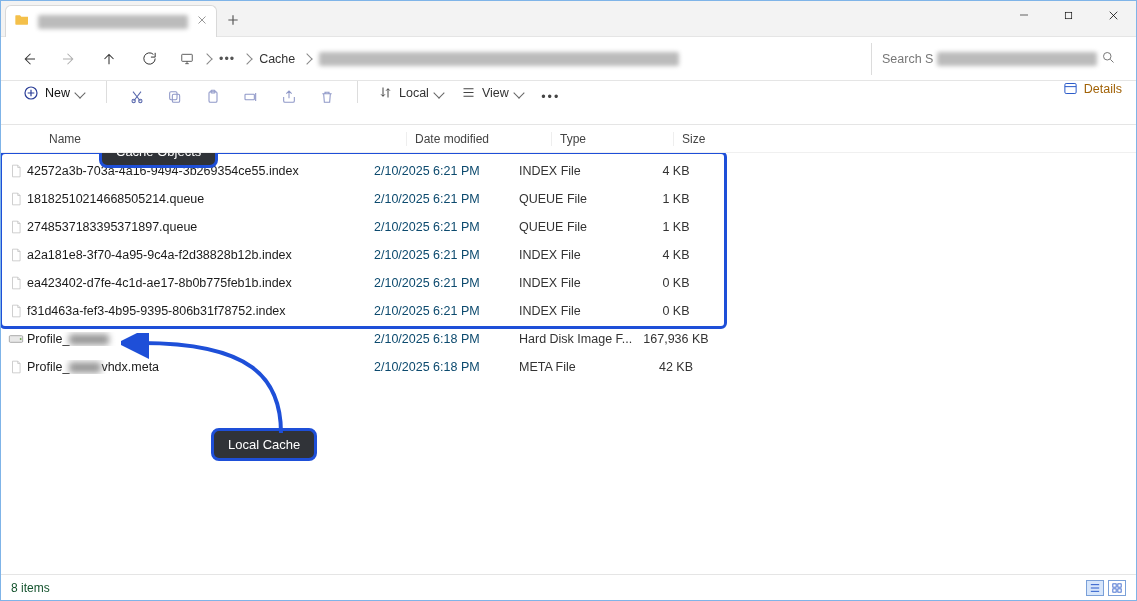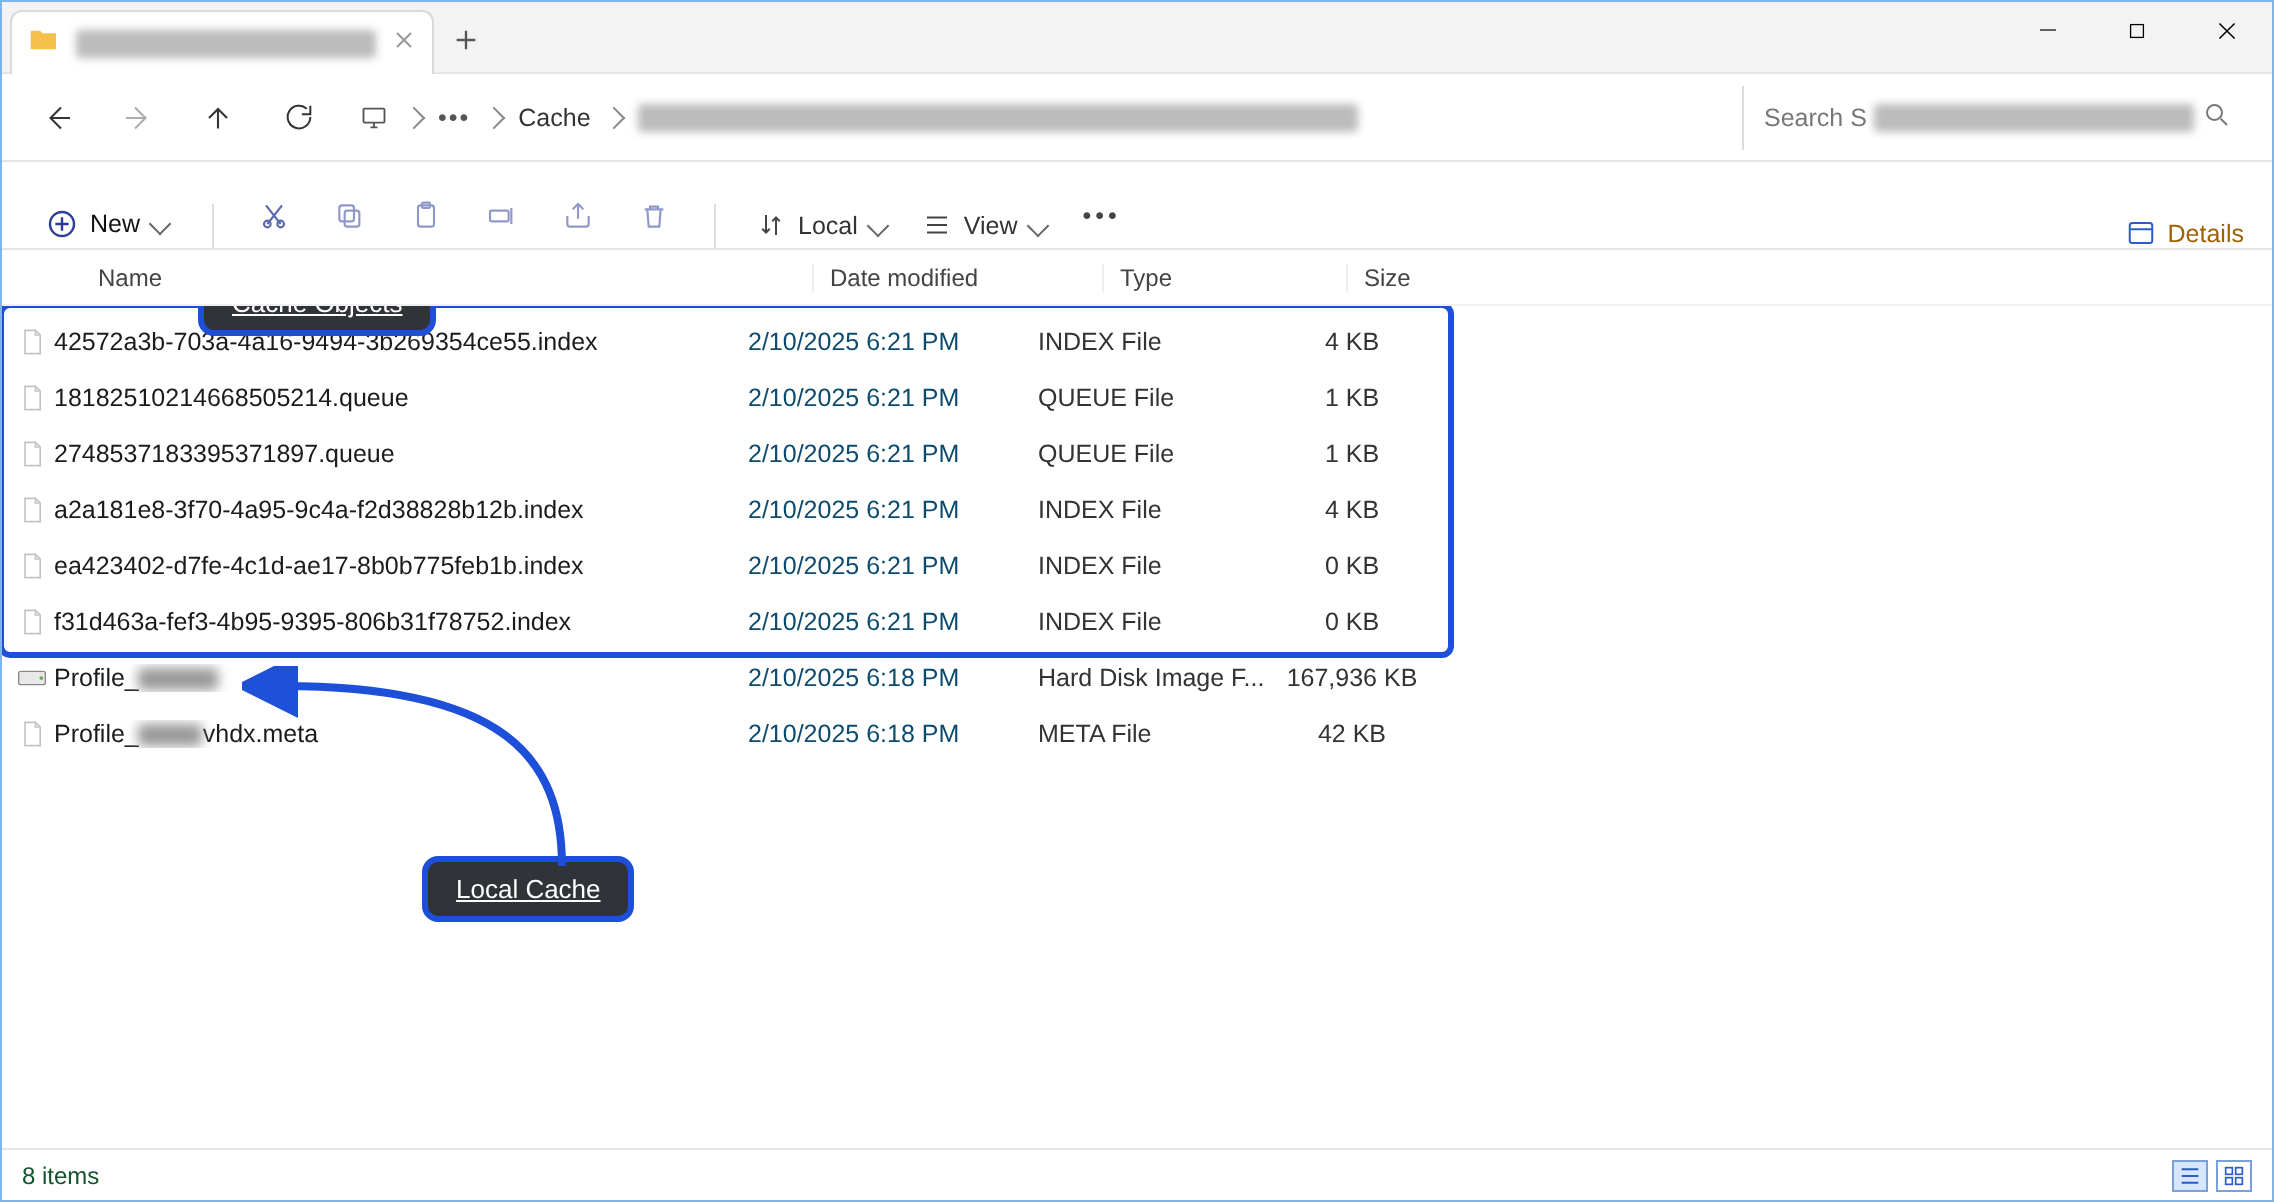--- a/index.html
+++ b/index.html
@@ -91,21 +91,21 @@
     border-left:1px solid #dcdcdc;
     padding:0 8px 0 10px;
     display:flex;align-items:center;
     color:#777;
     position:relative;
   }
   .searchbox .mag{position:absolute;right:10px;color:#777;}
   
   .cmdbar{
     height:44px;
-    display:flex;align-items:flex-end;
+    display:flex;align-items:flex-start;
     padding:0 14px;
     gap:6px;
     border-bottom:1px solid var(--border);
   }
   .new-btn{
     display:flex;align-items:center;gap:6px;
     padding:4px 8px;border-radius:4px;
     color:#111;
   }
   .new-btn svg{stroke:var(--toolbar-blue);}
@@ -160,21 +160,20 @@
   }
   .callout{
     position:absolute;
     background:#303338;
     color:#fff;
     font-size:13px;
     padding:6px 14px;
     border:3px solid var(--win-blue);
     border-radius:8px;
     white-space:nowrap;
-    text-decoration:underline;
   }
   
   .statusbar{
     position:absolute;left:0;right:0;bottom:0;
     height:26px;border-top:1px solid var(--border);
     display:flex;align-items:center;
     padding:0 10px;
     color:#14532d;
     font-size:12px;
   }

